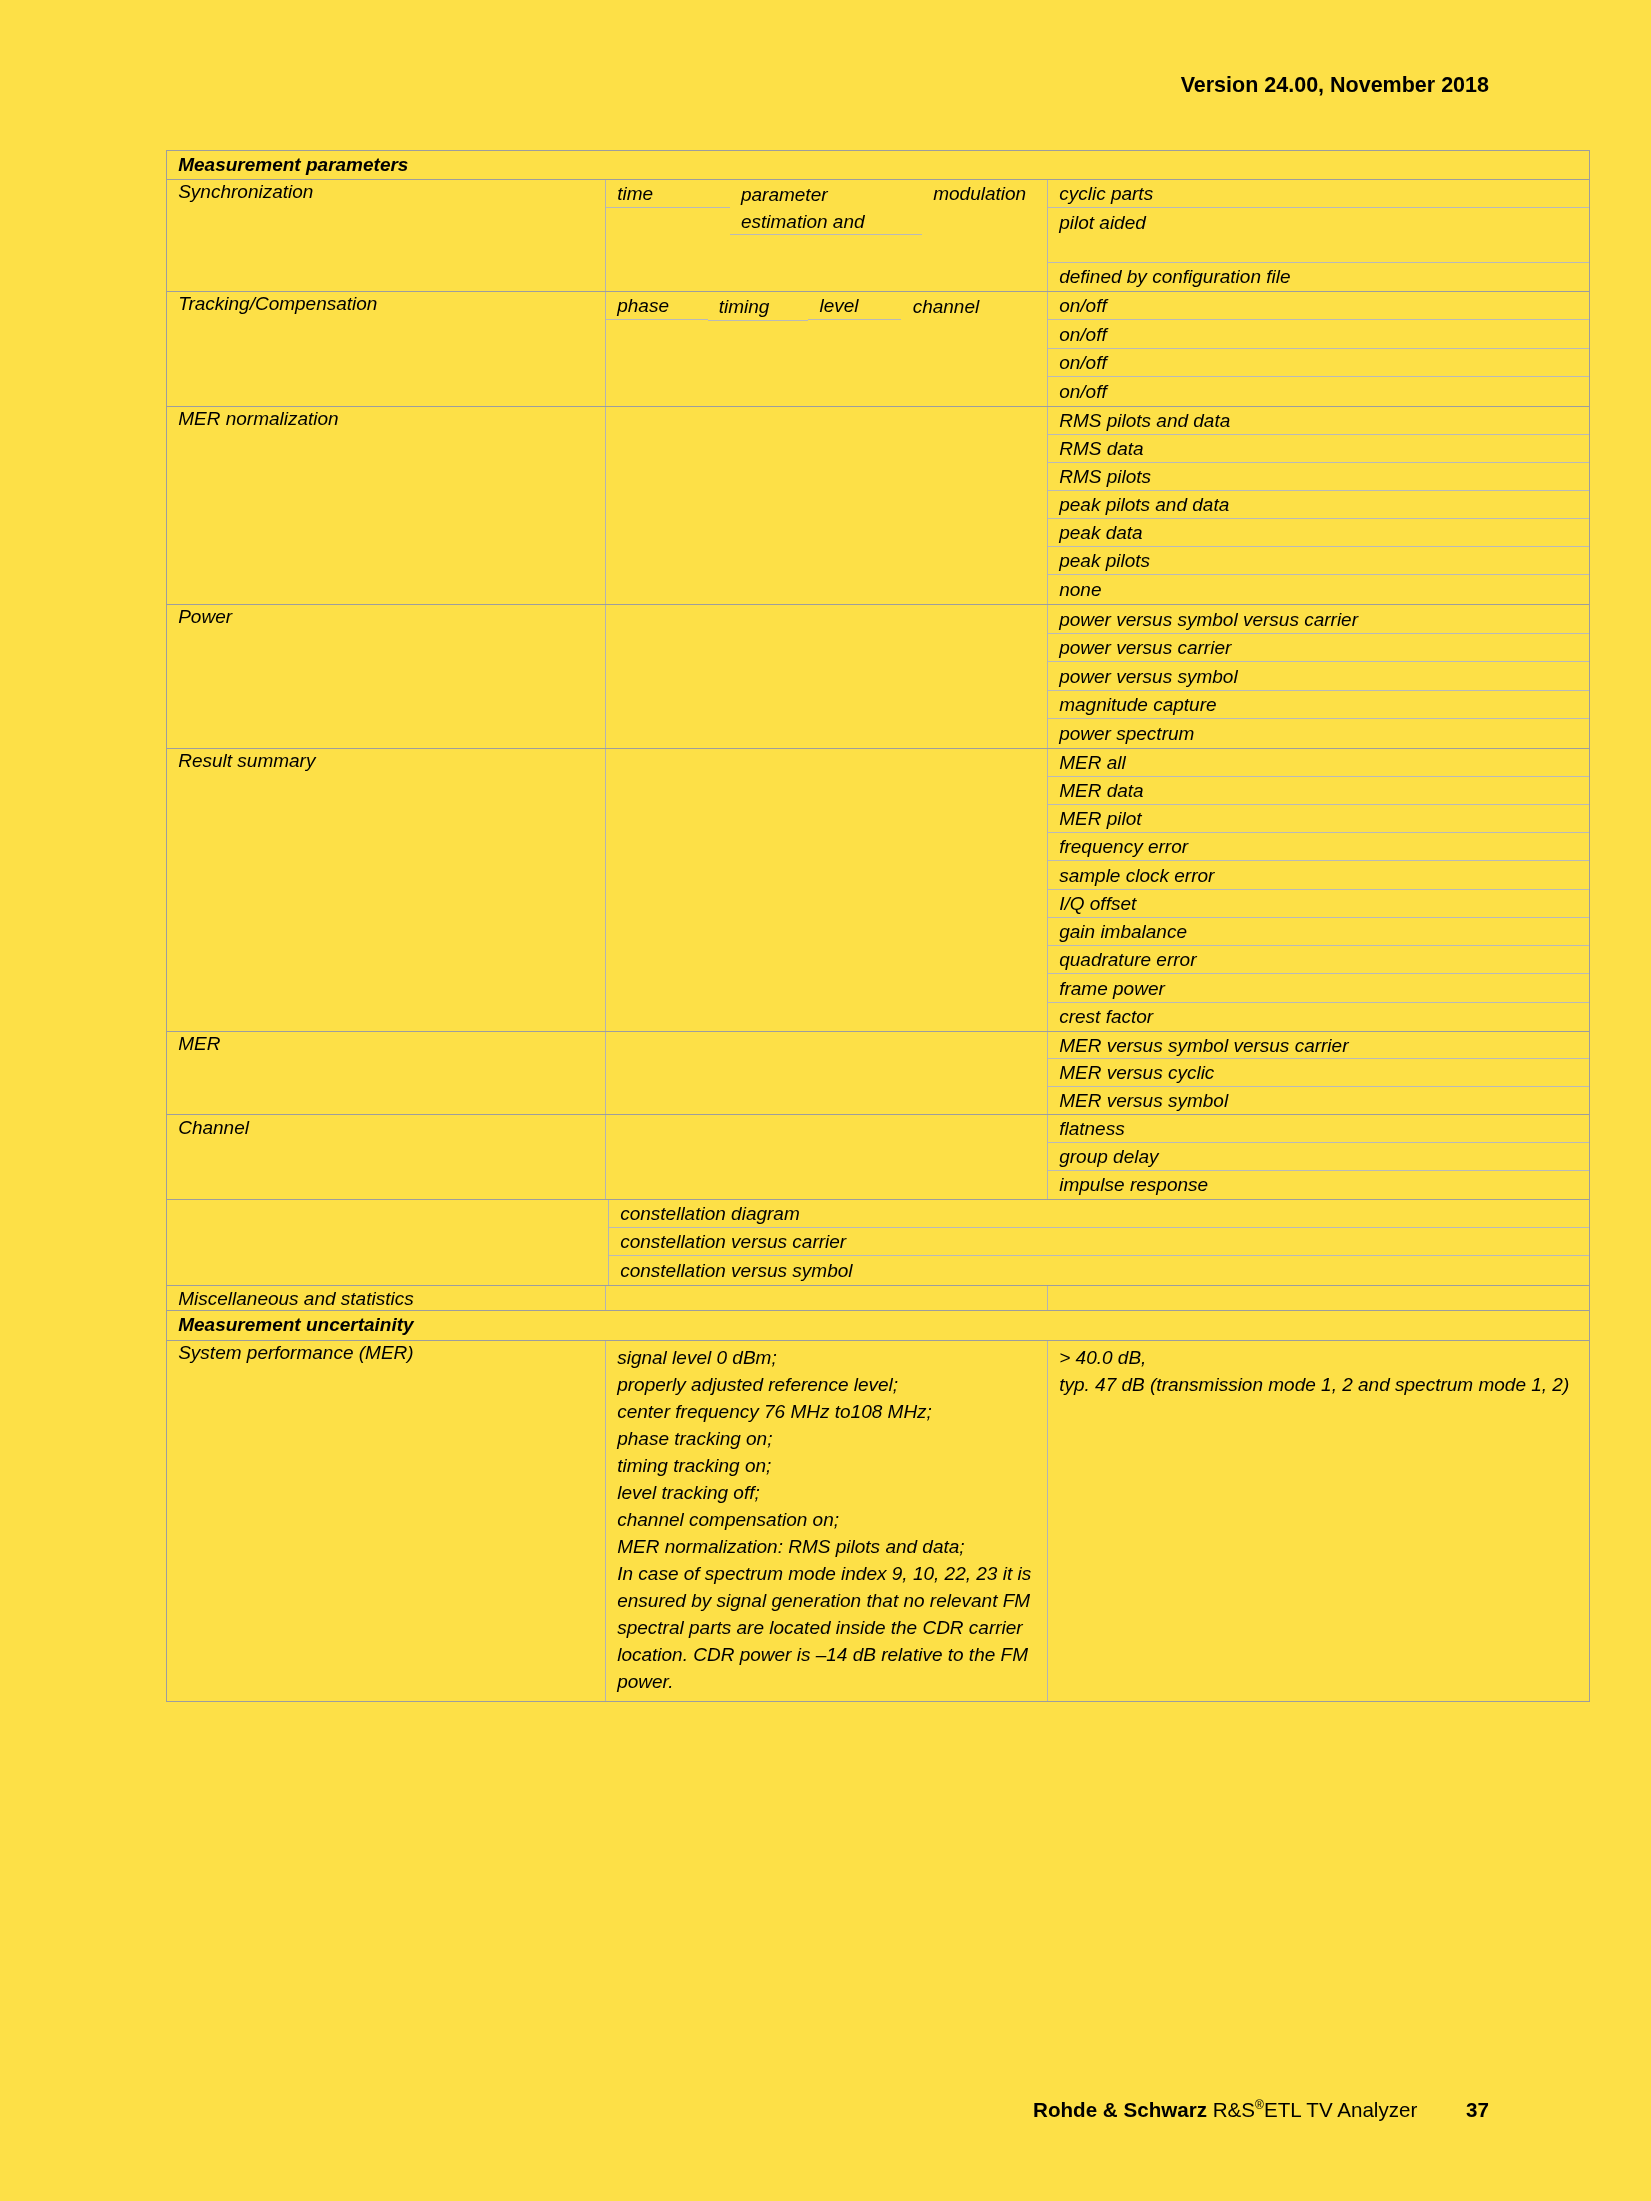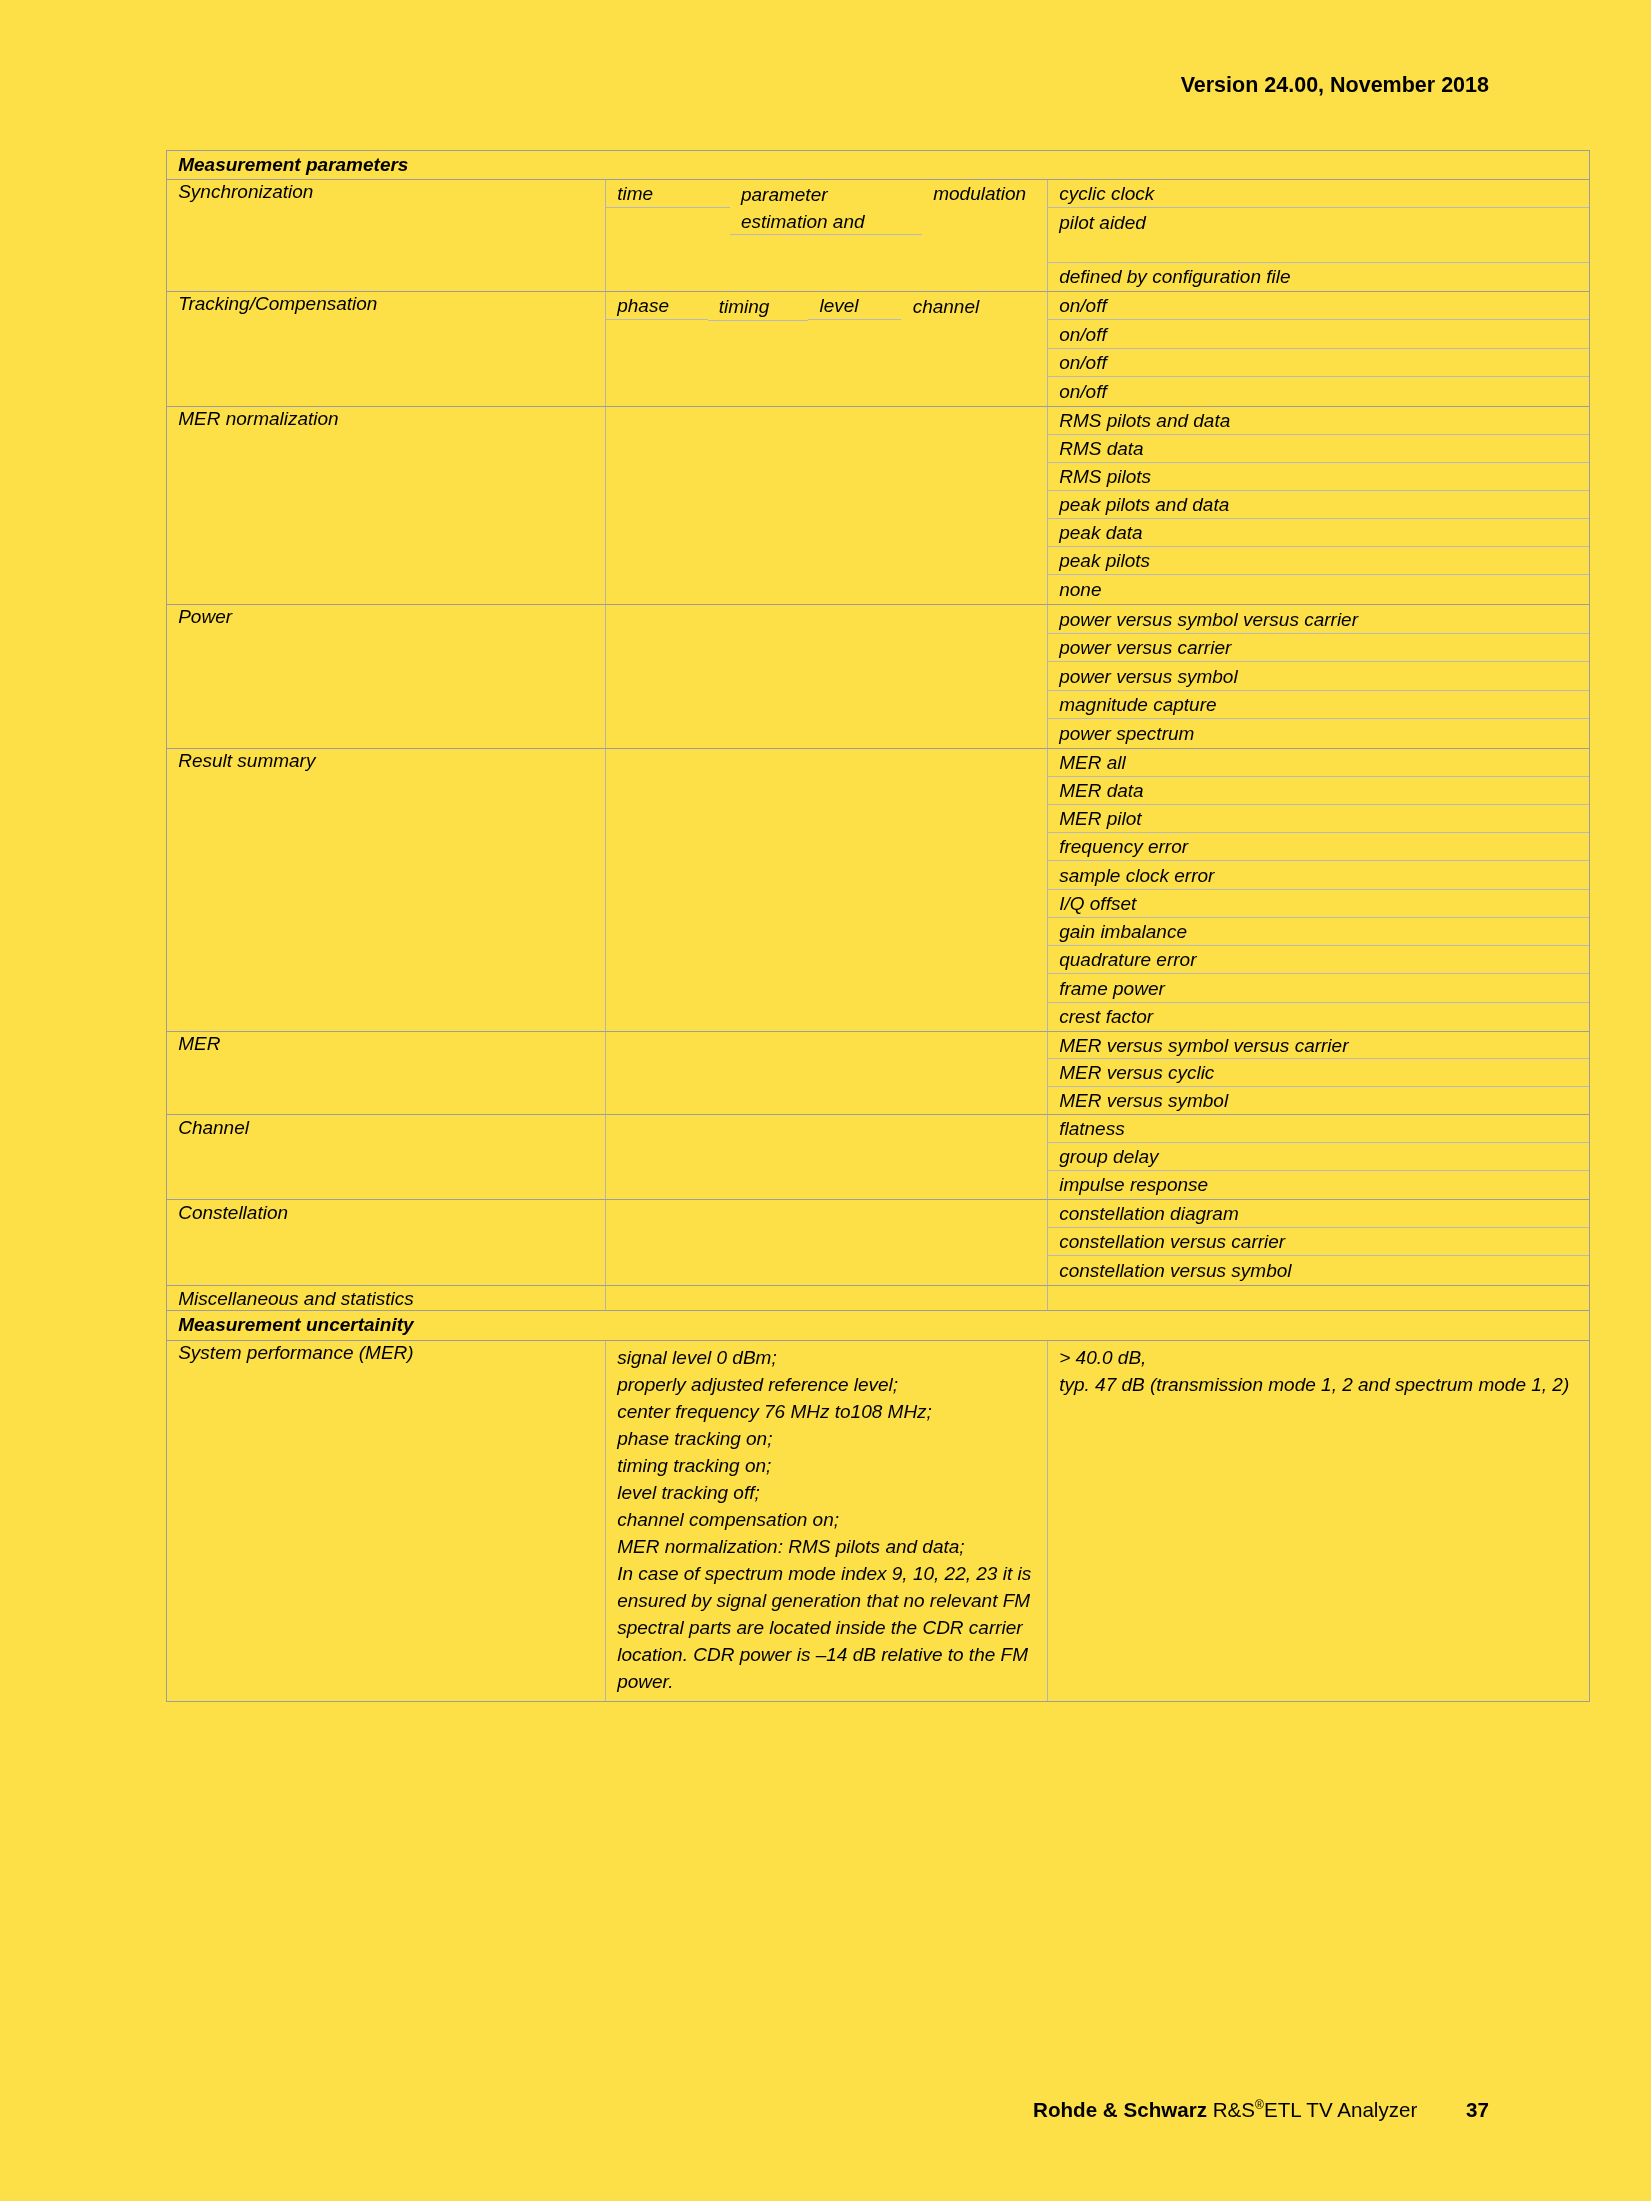--- a/index.html
+++ b/index.html
@@ -46,21 +46,21 @@
 
     <div class="sec">
       <div class="c1">Synchronization</div>
       <div class="c2">
         <div class="cell h33">time synchronization</div>
         <div class="cell h64 pre">parameter estimation and channel
 estimation</div>
         <div class="cell h33 last">modulation detection</div>
       </div>
       <div class="c3">
-        <div class="cell h33">cyclic clock</div>
+        <div class="cell h33">cyclic parts</div>
         <div class="cell h64">pilot aided</div>
         <div class="cell h33 last">defined by configuration file</div>
       </div>
     </div>
 
     <div class="sec">
       <div class="c1">Tracking/Compensation</div>
       <div class="c2">
         <div class="cell h33">phase tracking</div>
         <div class="cell h34">timing tracking</div>
@@ -133,21 +133,20 @@
       <div class="c1">Channel</div>
       <div class="c2"></div>
       <div class="c3">
         <div class="cell h33">flatness</div>
         <div class="cell h33">group delay</div>
         <div class="cell h33 last">impulse response</div>
       </div>
     </div>
 
     <div class="sec">
-      <div class="c1">Constellation</div>
       <div class="c2"></div>
       <div class="c3">
         <div class="cell h33">constellation diagram</div>
         <div class="cell h33">constellation versus carrier</div>
         <div class="cell h34 last">constellation versus symbol</div>
       </div>
     </div>
 
     <div class="sec">
       <div class="c1">Miscellaneous and statistics</div>

